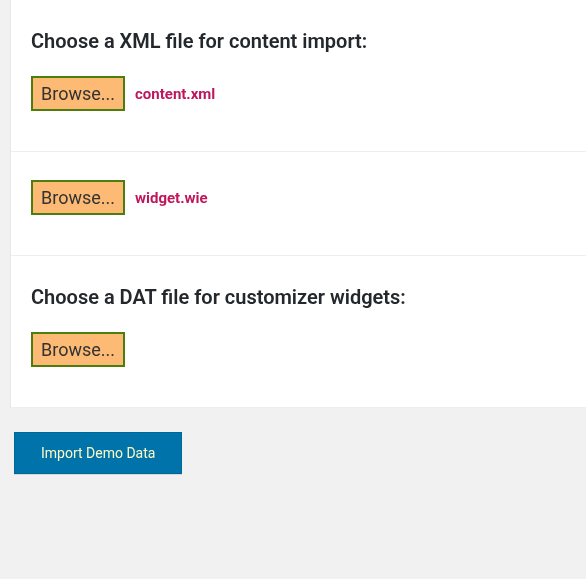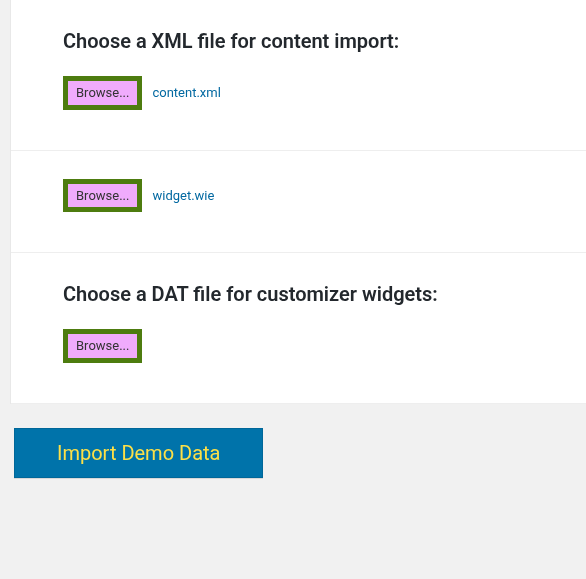--- a/index.html
+++ b/index.html
@@ -9,59 +9,60 @@
       width: 586px;
       height: 579px;
       overflow: hidden;
     }
     .container {
       background: #ffffff;
       margin-left: 10px;
       border-left: 1px solid #e8e8e8;
     }
     .section {
-      padding: 28px 48px 40px 52px;
+      padding: 28px 48px 40px 20px;
       border-bottom: 1px solid #eeeeee;
     }
     .section-title {
       font-size: 20px;
       font-weight: 600;
       color: #23282d;
       margin-bottom: 22px;
       line-height: 1.3;
     }
     .file-row {
       display: flex;
       align-items: center;
       gap: 10px;
     }
     .browse-btn {
       font-family: inherit;
-      font-size: 13px;
+      font-size: 18px;
       color: #333;
-      background: #f0abfc;
-      border: 5px solid #4d7c0f;
+      background: #fdba74;
+      border: 2px solid #4d7c0f;
       padding: 2px 8px;
       cursor: pointer;
       line-height: 1.5;
     }
     .file-name {
-      font-size: 13px;
-      color: #0369a1;
+      font-size: 15px;
+      color: #be185d;
+      font-weight: bold;
     }
     .footer {
       padding: 24px 0 0 14px;
     }
     .import-btn {
       font-family: inherit;
-      font-size: 20px;
-      color: #fde047;
+      font-size: 14px;
+      color: #fef9c3;
       background: #0073aa;
       border: 1px solid #006799;
-      padding: 12px 42px;
+      padding: 12px 26px;
       cursor: pointer;
       box-shadow: 0 1px 0 rgba(0,0,0,0.1);
     }
   </style>
 </head>
 <body>
 
 <div class="container">
 
   <div class="section">

